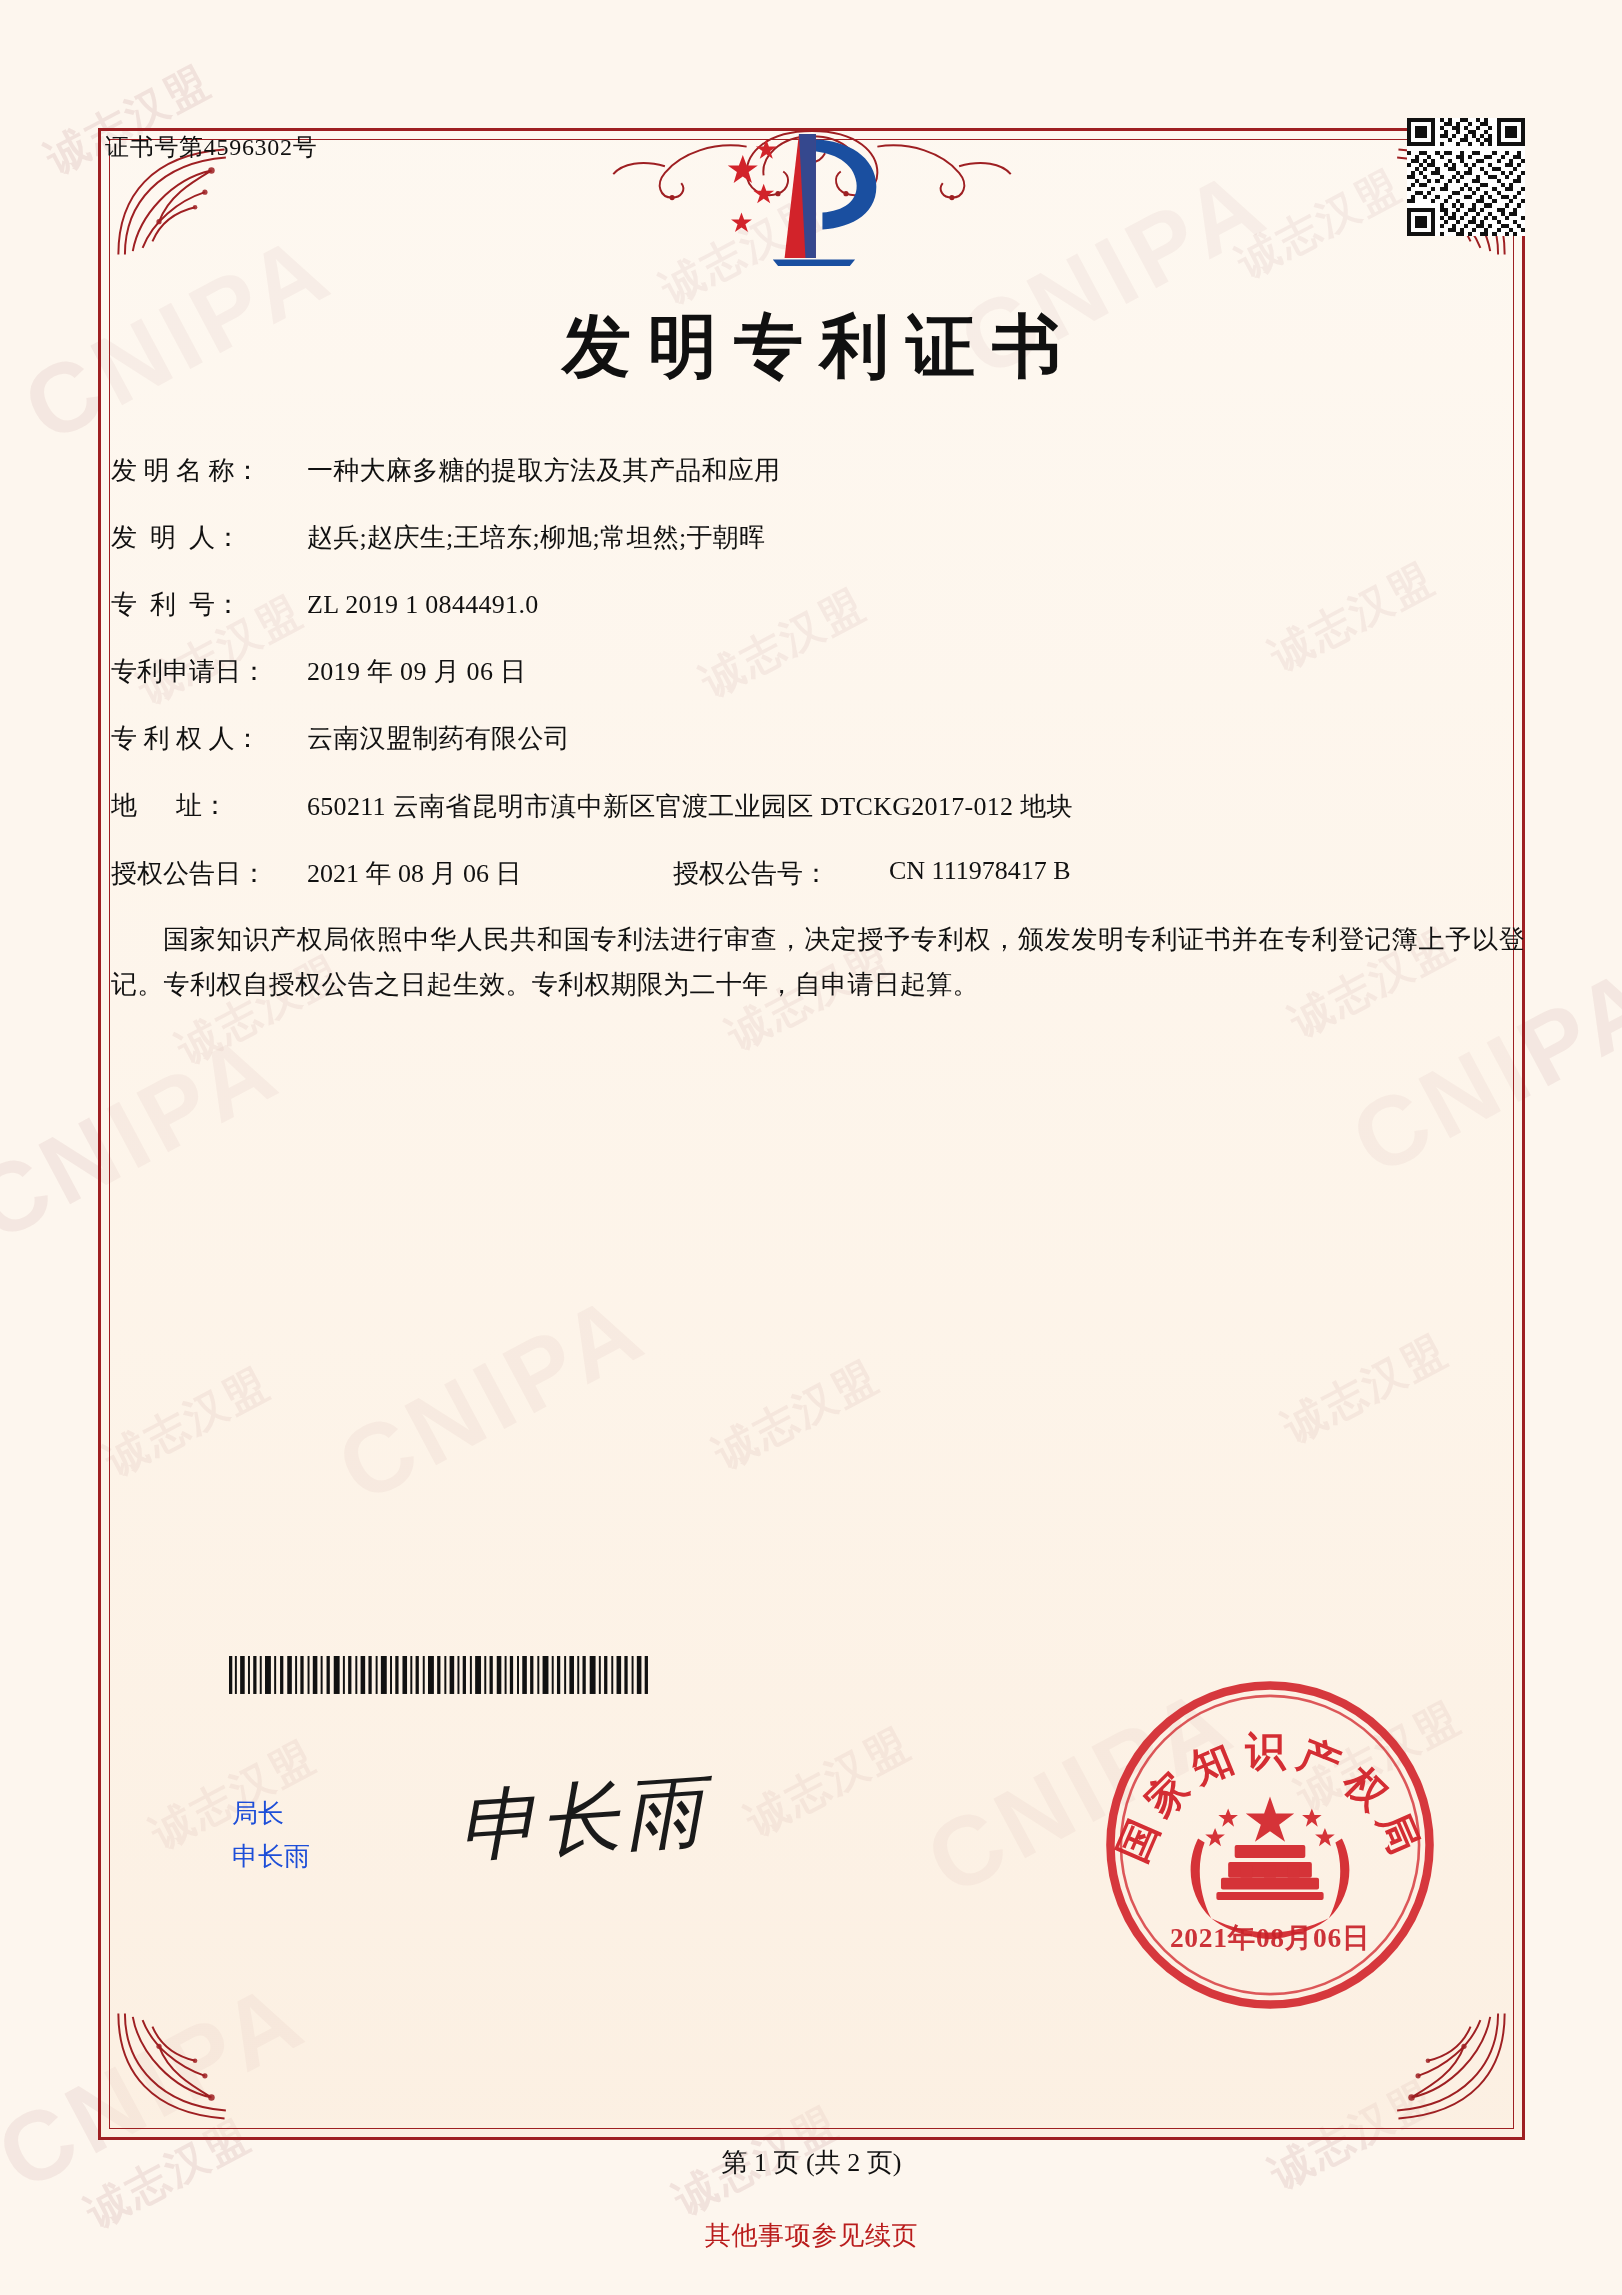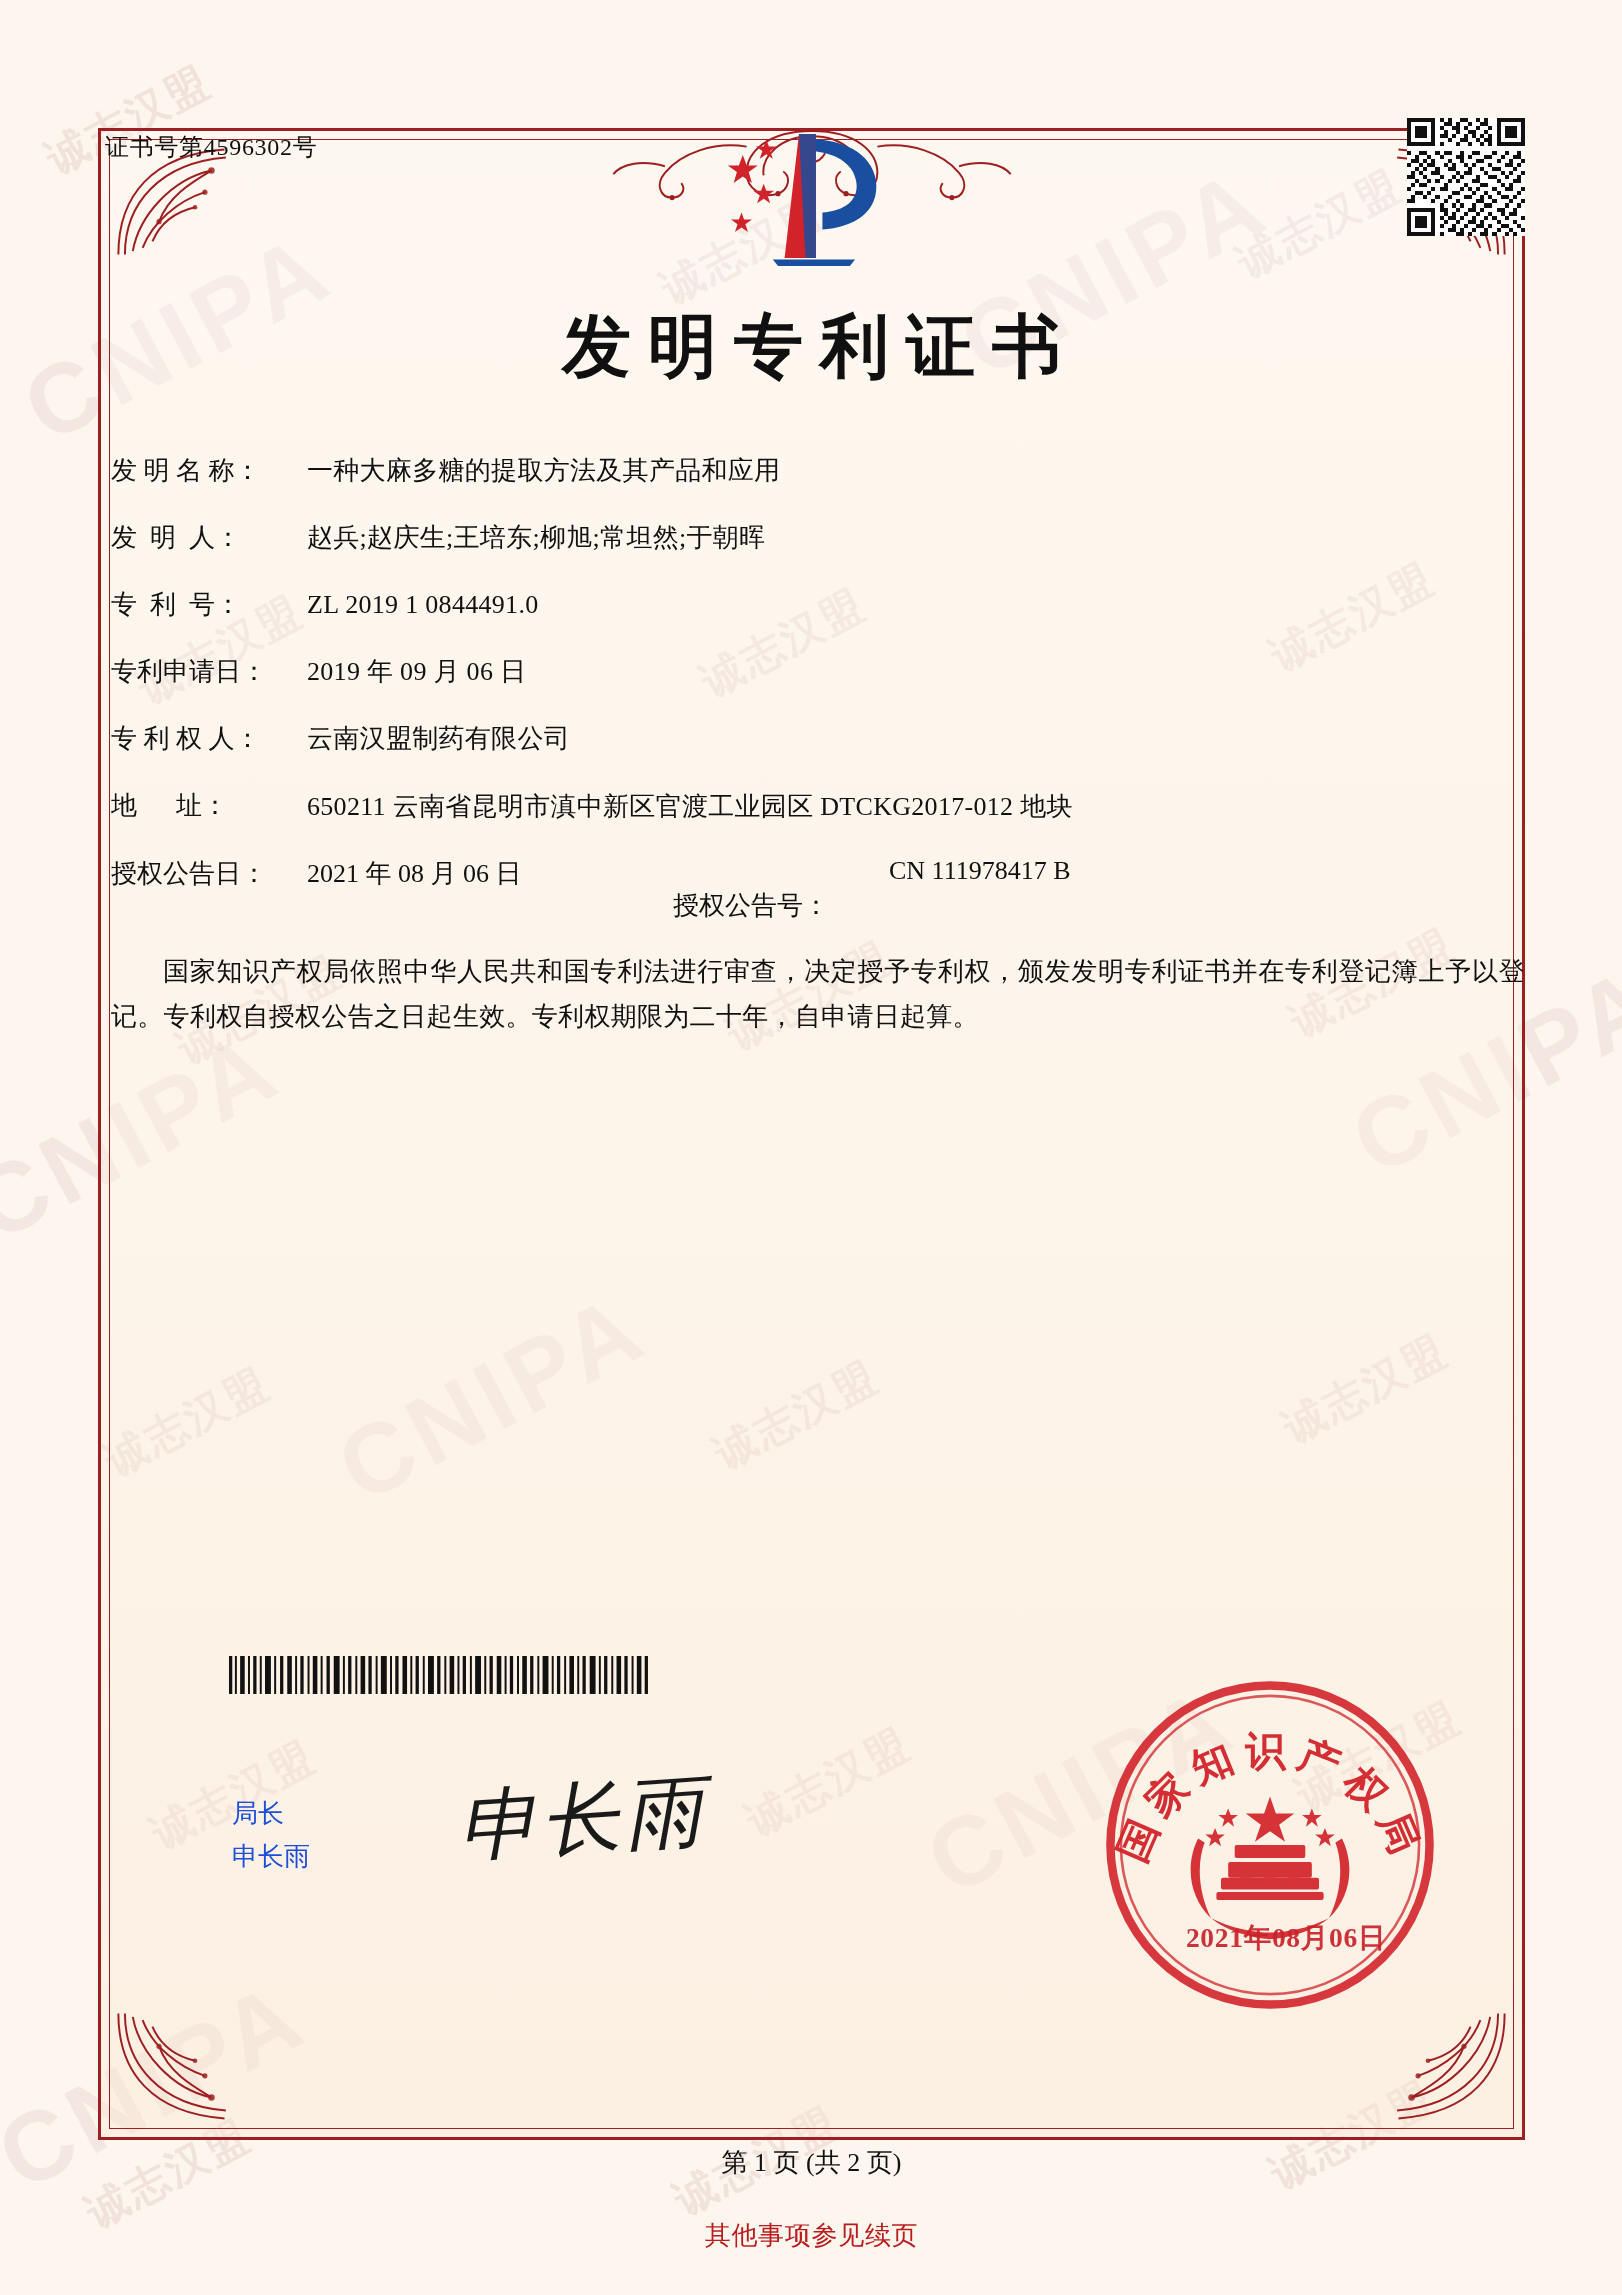--- a/index.html
+++ b/index.html
@@ -154,21 +154,21 @@
 
   .dualrow {
     display: flex;
     align-items: flex-start;
     font-size: 26px;
     color: #111;
     margin-bottom: 26px;
   }
   .dualrow .d1-label { width: 196px; flex: 0 0 196px; white-space: pre;}
   .dualrow .d1-value { flex: 0 0 366px; }
-  .dualrow .d2-label { flex: 0 0 216px; white-space: pre; margin-top: 32px;}
+  .dualrow .d2-label { flex: 0 0 216px; white-space: pre;}
   .dualrow .d2-value { flex: 1; }
 
   .para {
     font-size: 26px;
     color: #111;
     line-height: 1.75;
     text-indent: 52px;
     text-align: justify;
     margin-top: 15px;
     letter-spacing: 0.3px;
@@ -220,21 +220,20 @@
     left: 50%;
     top: 72%;
     transform: translateX(-50%);
     color: #c8222a;
     font-size: 27.5px;
     font-weight: bold;
     white-space: nowrap;
     opacity: 0.92;
     letter-spacing: 0.7px;
     font-family: "Liberation Serif", serif;
-    margin-left: 16px;
   }
 
   .page-no {
     position: absolute;
     left: 0; right: 0;
     bottom: 115px;
     text-align: center;
     font-size: 26px;
     color: #111;
   }

